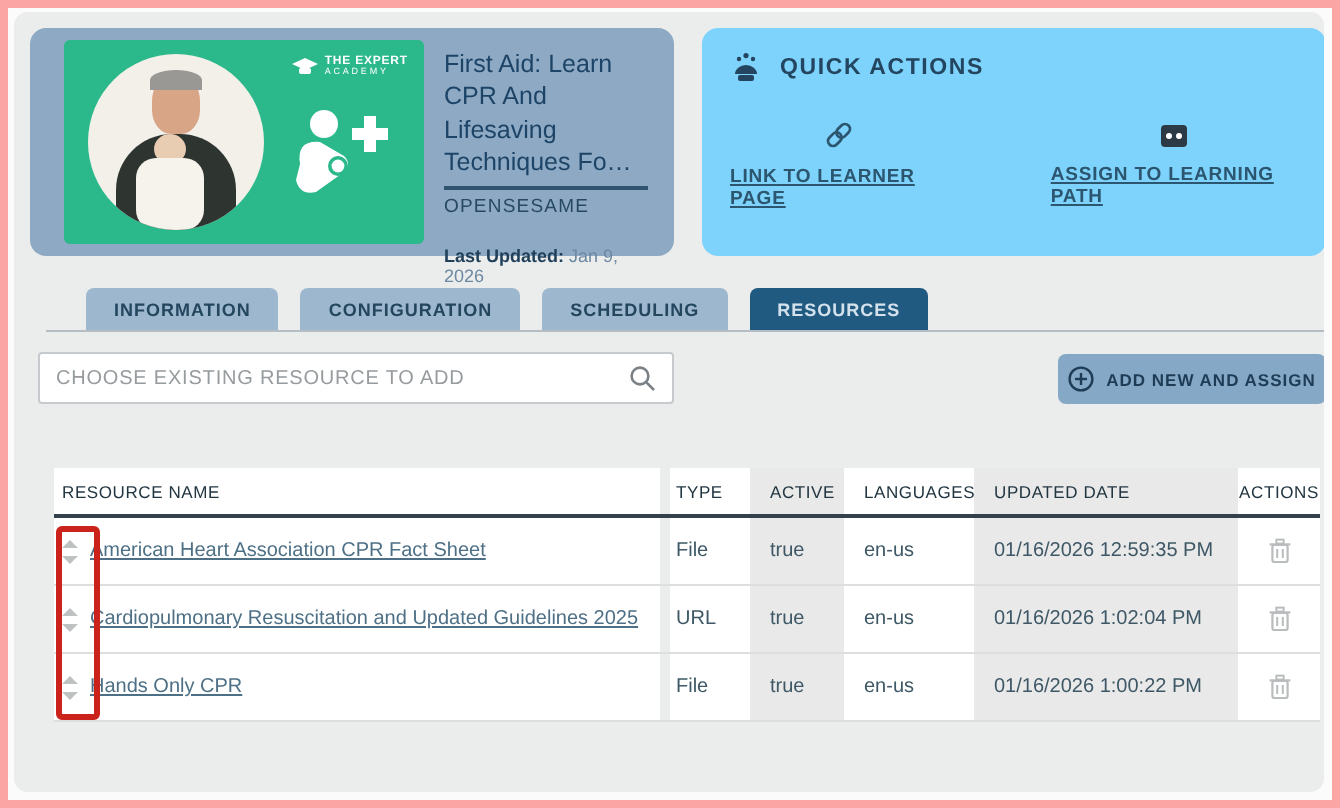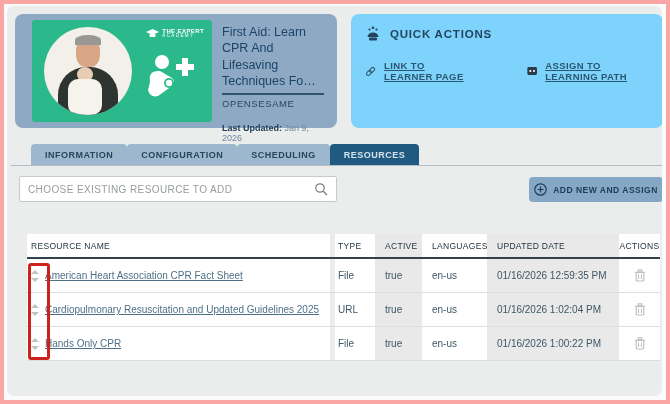--- a/index.html
+++ b/index.html
@@ -27,26 +27,26 @@
   .course-meta { position:absolute; left:207px; top:10px; width:108px; }
   .course-title { font-size:12.5px; line-height:1.3; color:#1d4467; font-weight:500; width:102px; }
   .course-divider { width:102px; height:0; border-bottom:2px solid #30536f; margin:4px 0 3px 0; }
   .course-provider { font-size:9.5px; color:#274964; letter-spacing:.6px; }
   .course-updated { margin-top:14px; font-size:9px; color:#6d88a1; }
   .course-updated b { color:#21415b; font-weight:bold; }
 
   .quick-actions { position:absolute; left:344px; top:8px; width:312px; height:114px; background:#7dd3fc; border-radius:8px; padding:12px 14px; }
   .qa-head { display:flex; align-items:center; gap:9px; color:#24455f; font-size:11.5px; font-weight:bold; letter-spacing:.8px; }
   .qa-links { display:flex; align-items:center; margin-top:18px; }
-  .qa-link { display:flex; align-items:center; gap:8px; cursor:pointer; }
+  .qa-link { display:flex; align-items:center; gap:8px; cursor:pointer;flex-direction:column; }
   .qa-link + .qa-link { margin-left:52px; }
   .qa-link span.lbl { font-size:9.5px; font-weight:bold; letter-spacing:.4px; color:#2c566f; text-decoration:underline; }
 
   
-  .tabbar { position:absolute; left:4px; right:0; top:138px; height:22px; border-bottom:1px solid #b4bdc3; padding-left:20px; display:flex; align-items:flex-end; }
+  .tabbar { position:absolute; left:16px; right:0; top:138px; height:22px; border-bottom:1px solid #b4bdc3; padding-left:20px; display:flex; gap:11px; align-items:flex-end; }
   .tab { height:21px; border-radius:4px 4px 0 0; background:#9db8ce; color:#24465f; font-size:9px; font-weight:bold; letter-spacing:.5px; display:flex; align-items:center; justify-content:center; padding:0 14px; min-width:76px; cursor:pointer; }
   .tab.active { background:#205a80; color:#d3e2ed; }
 
   
   .search-box { position:absolute; left:12px; top:170px; width:318px; height:26px; background:#ffffff; border:1px solid #c6cacc; border-radius:2px; display:flex; align-items:center; padding:0 8px; }
   .search-box input { flex:1; border:none; outline:none; font-family:Liberation Sans, sans-serif; font-size:10px; letter-spacing:.4px; color:#45505a; background:transparent; }
   .search-box input::placeholder { color:#969b9e; }
   .add-btn { position:absolute; left:522px; top:171px; width:134px; height:25px; background:#85a8c6; border:none; border-radius:4px; display:flex; align-items:center; justify-content:center; gap:6px; font-family:"Liberation Sans", sans-serif; font-size:8.5px; font-weight:bold; letter-spacing:.5px; color:#1e3c55; cursor:pointer; }
 
   

